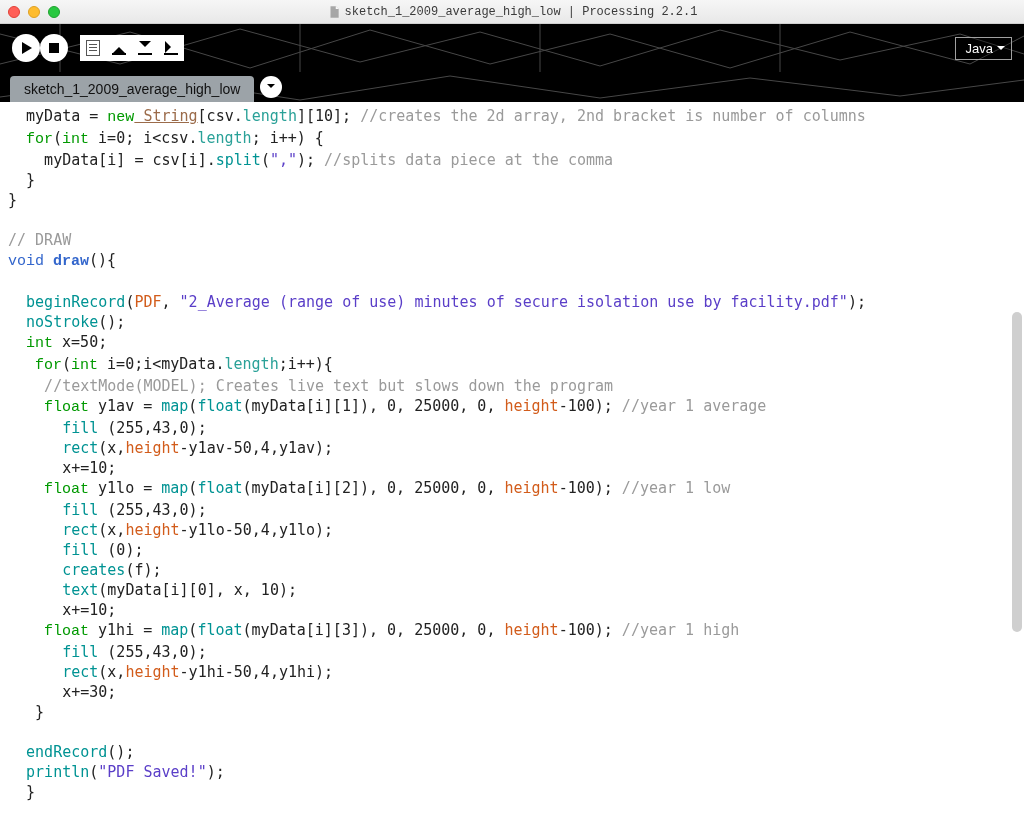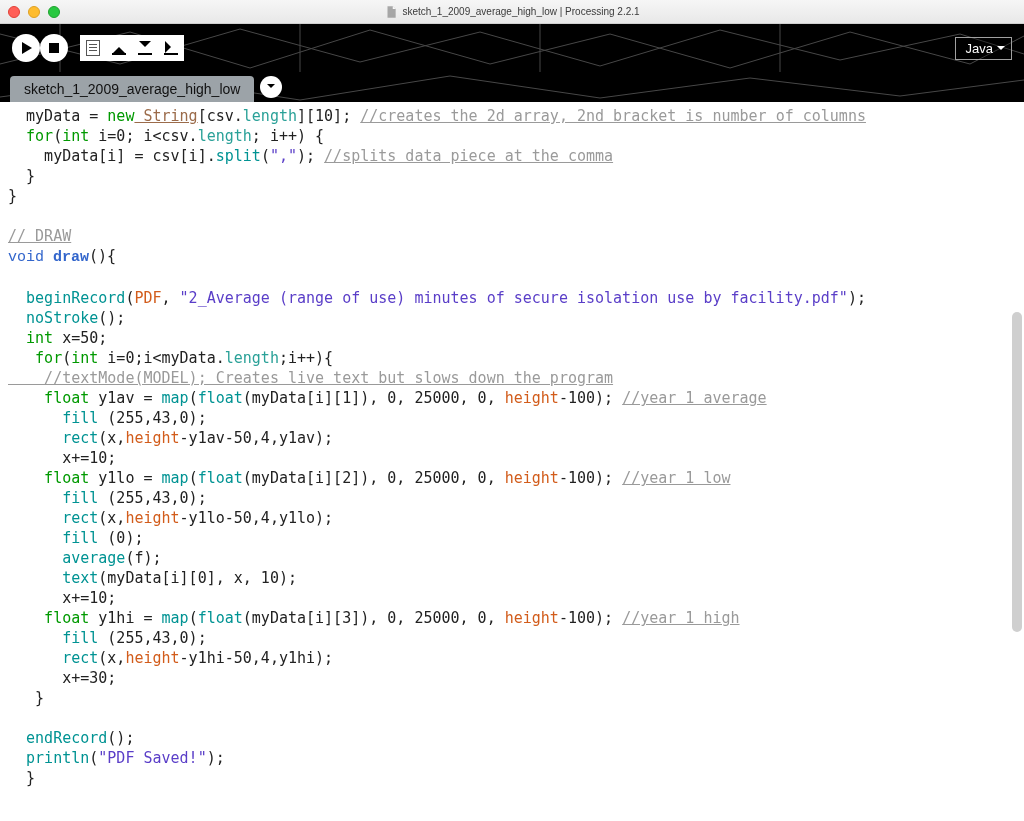--- a/index.html
+++ b/index.html
@@ -20,22 +20,22 @@
   padding: 0 8px;
   position: relative;
 }
 .traffic-lights { display: flex; gap: 8px; }
 .light { width: 12px; height: 12px; border-radius: 50%; }
 .light.red { background: #ff5f57; border: 0.5px solid #e14137; }
 .light.yellow { background: #febc2e; border: 0.5px solid #dfa023; }
 .light.green { background: #28c840; border: 0.5px solid #1fa22f; }
 .title-center {
   position: absolute; left: 0; right: 0; text-align: center;
-  font-size: 10px; color: #3a3a3a;
-  display: flex; justify-content: center; align-items: center; gap: 4px;
+  font-size: 12px; color: #3a3a3a;
+  display: flex; justify-content: center; align-items: center; gap: 4px; font-family: Liberation Mono, monospace;
 }
 .file-icon-svg { width: 14px; height: 14px; opacity: 0.7; }
 .toolbar {
   height: 48px;
   background: #000;
   position: relative;
   display: flex; align-items: center; padding: 0 12px;
 }
 .toolbar .bgdeco {
   position: absolute; inset: 0; pointer-events: none; opacity: 0.6;
@@ -92,26 +92,26 @@
   font-family: "Menlo", "Monaco", "Consolas", monospace;
   font-size: 15px;
   line-height: 20px;
   padding: 4px 8px 20px 8px;
   white-space: pre;
   color: #222;
 }
 .k-blue { color: #3366cc; font-family: Liberation Mono, monospace; }
 .k-bold { font-weight: bold; }
 .k-teal { color: #009393; }
-.k-green { color: #009900; }
+.k-green { color: #009900; font-family: Liberation Mono, monospace; }
 .k-turq  { color: #2aa198; }
 .k-orange { color: #d25c1b; text-align: center; }
 .k-str { color: #5a3ec8; }
 .k-tan { color: #9b6b4a; text-decoration: underline; }
-.k-gray { color: #9a9a9a; text-decoration: underline; }
+.k-gray { color: #9a9a9a; }
 .scrollbar {
   position: absolute; right: 2px; top: 210px; width: 10px; height: 320px;
   background: #cfcfcf; border-radius: 5px;
 }
 .tri-play { width: 0; height: 0; border-left: 10px solid #000; border-top: 6px solid transparent; border-bottom: 6px solid transparent; margin-left: 2px; }
 .sq-stop { width: 10px; height: 10px; background: #000; }
 .ic-newfile { width: 14px; height: 16px; border: 1px solid #555; position: relative; }
 .ic-newfile::after { content: ""; position: absolute; left: 2px; right: 2px; top: 3px; height: 8px; background: repeating-linear-gradient(#555, #555 1px, transparent 1px, transparent 3px); }
 .ic-arrow-up, .ic-arrow-down, .ic-arrow-right {
   width: 0; height: 0; border: 6px solid transparent;
@@ -205,21 +205,21 @@
 <span class="k-green">   for</span><span>(</span><span class="k-green">int</span><span> i=0;i&lt;myData.</span><span class="k-turq">length</span><span>;i++){</span>
 <span class="k-gray">    //textMode(MODEL); Creates live text but slows down the program</span>
 <span class="k-green">    float</span><span> y1av = </span><span class="k-teal">map</span><span>(</span><span class="k-teal">float</span><span>(myData[i][1]), 0, 25000, 0, </span><span class="k-orange">height</span><span>-100); </span><span class="k-gray">//year 1 average</span>
 <span class="k-teal">      fill</span><span> (255,43,0);</span>
 <span class="k-teal">      rect</span><span>(x,</span><span class="k-orange">height</span><span>-y1av-50,4,y1av);</span>
 <span>      x+=10;</span>
 <span class="k-green">    float</span><span> y1lo = </span><span class="k-teal">map</span><span>(</span><span class="k-teal">float</span><span>(myData[i][2]), 0, 25000, 0, </span><span class="k-orange">height</span><span>-100); </span><span class="k-gray">//year 1 low</span>
 <span class="k-teal">      fill</span><span> (255,43,0);</span>
 <span class="k-teal">      rect</span><span>(x,</span><span class="k-orange">height</span><span>-y1lo-50,4,y1lo);</span>
 <span class="k-teal">      fill</span><span> (0);</span>
-<span class="k-teal">      average</span><span>(f);</span>
+<span class="k-teal">      creates</span><span>(f);</span>
 <span class="k-teal">      text</span><span>(myData[i][0], x, 10);</span>
 <span>      x+=10;</span>
 <span class="k-green">    float</span><span> y1hi = </span><span class="k-teal">map</span><span>(</span><span class="k-teal">float</span><span>(myData[i][3]), 0, 25000, 0, </span><span class="k-orange">height</span><span>-100); </span><span class="k-gray">//year 1 high</span>
 <span class="k-teal">      fill</span><span> (255,43,0);</span>
 <span class="k-teal">      rect</span><span>(x,</span><span class="k-orange">height</span><span>-y1hi-50,4,y1hi);</span>
 <span>      x+=30;</span>
 <span>   }</span>
 <span></span>
 <span class="k-teal">  endRecord</span><span>();</span>
 <span class="k-teal">  println</span><span>(</span><span class="k-str">"PDF Saved!"</span><span>);</span>

